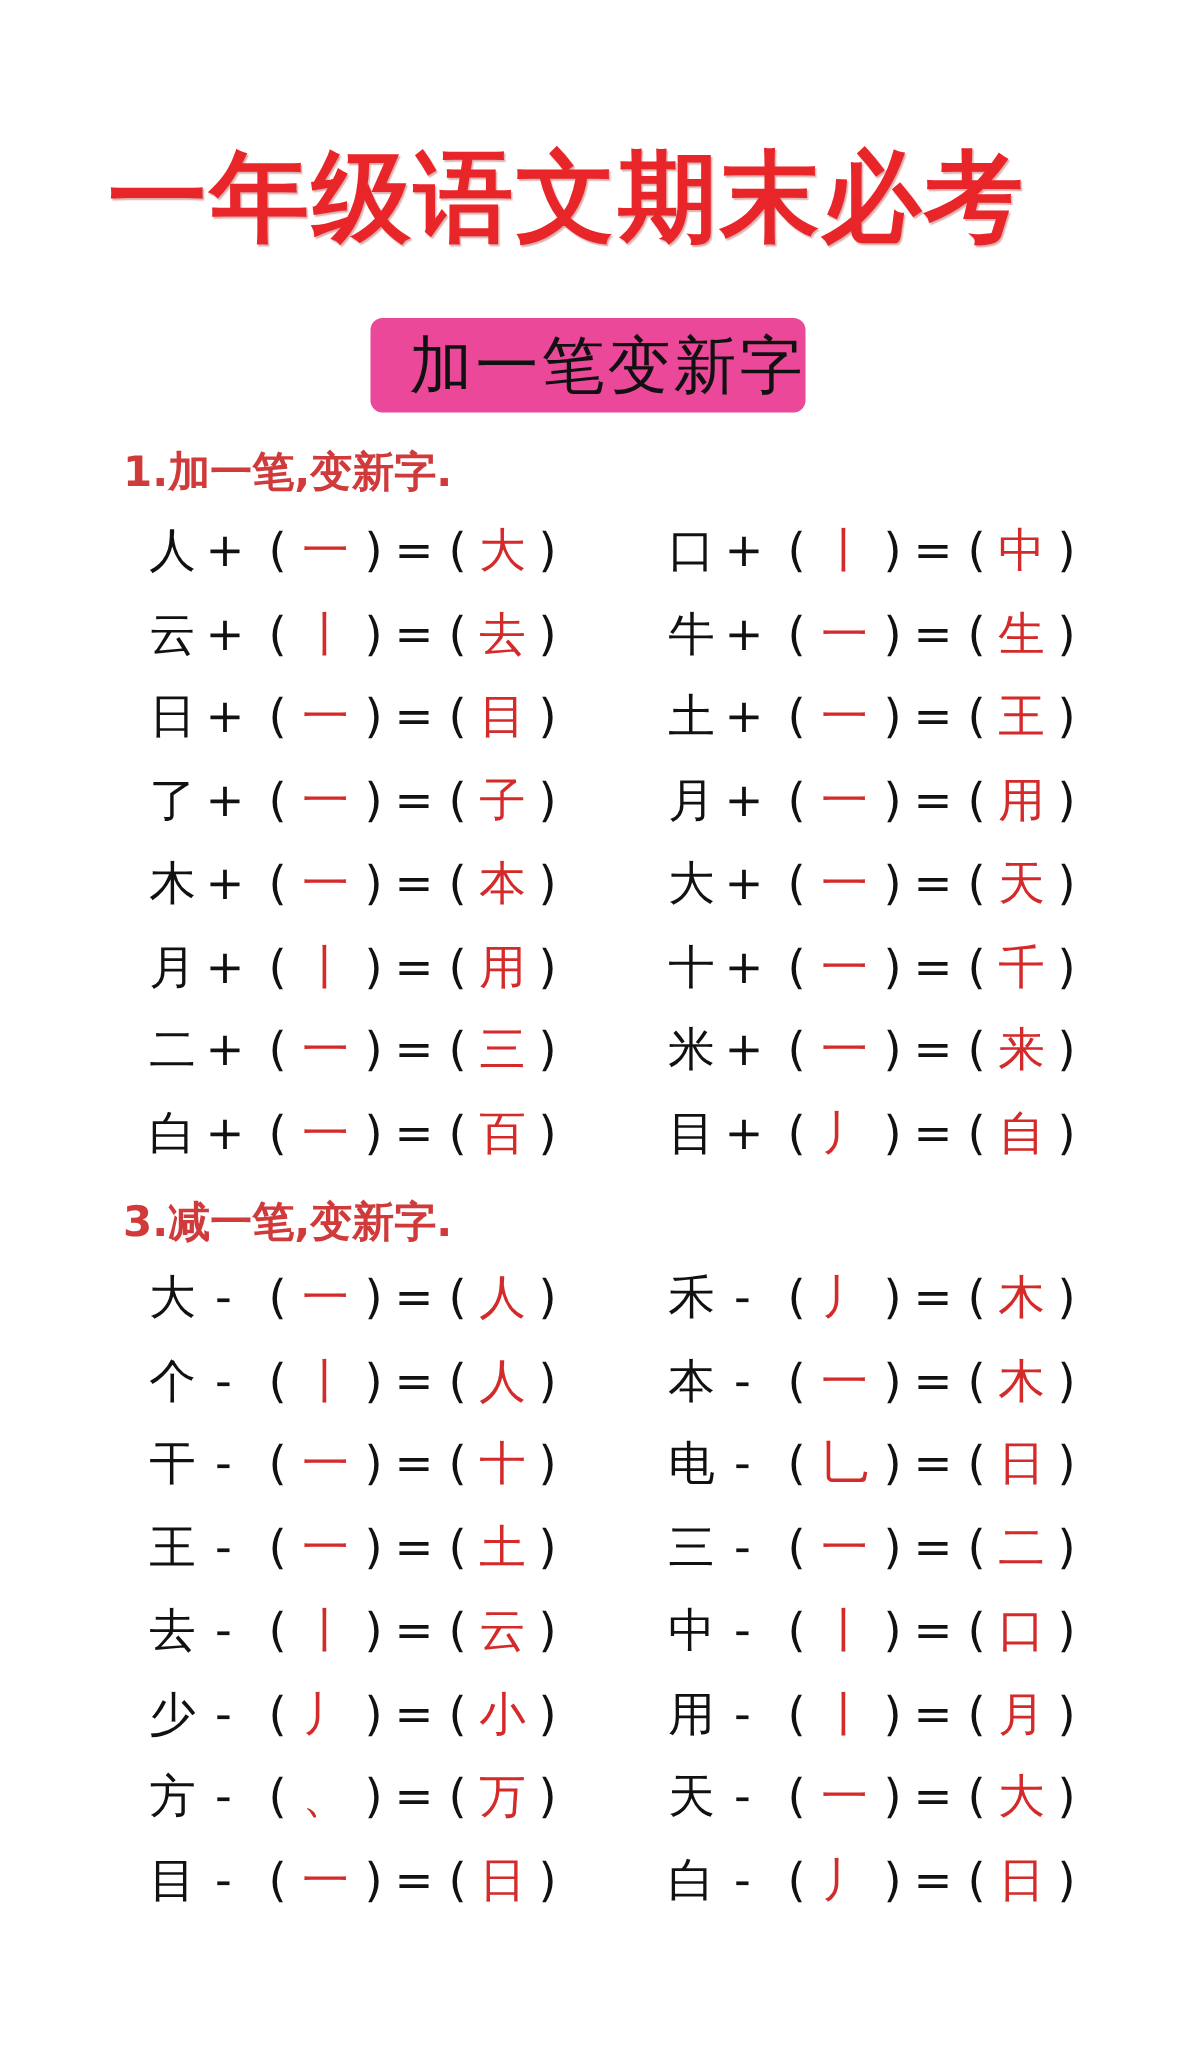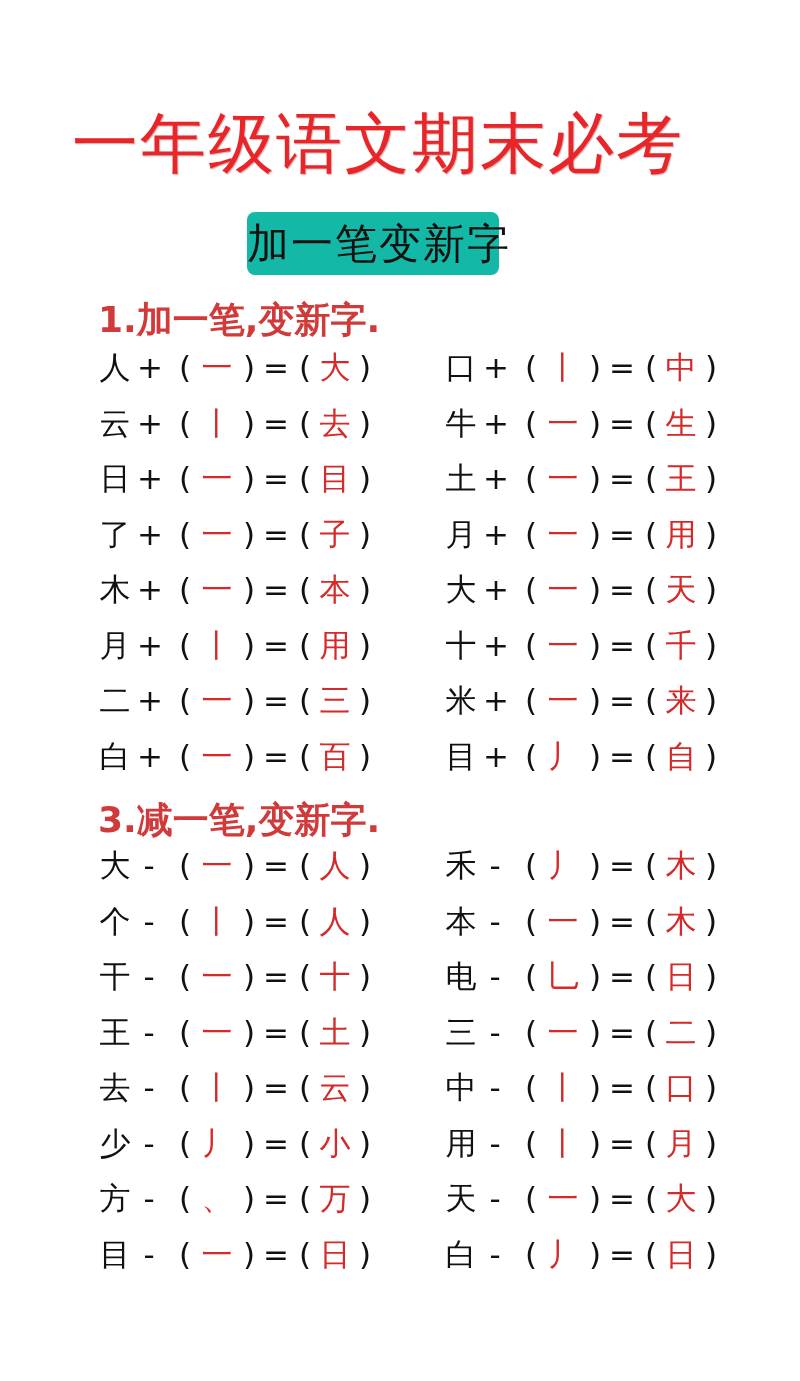--- a/index.html
+++ b/index.html
@@ -1,26 +1,26 @@
 <!DOCTYPE html>
 <html><head>
   <meta charset="utf-8">
   <style>
     html, body { margin: 0; padding: 0; background: #ffffff; }
     body { width: 800px; height: 1381px; position: relative; overflow: hidden;
            font-family: "DejaVu Sans", "Liberation Sans", sans-serif; color: #111; }
     .title { position: absolute; left: 72px; top: 92px; width: 600px; height: 80px;
-             font-size: 66px; font-weight: normal; color: #e8262a; letter-spacing: 2px;
+             font-size: 66px; font-weight: bold; color: #e8262a; letter-spacing: 2px;
              line-height: 80px; white-space: nowrap;
-             text-shadow: 1px 1px 1px rgba(150,20,20,0.35); margin-top: 12px; }
-    .badge { position: absolute; left: 247px; top: 212px; width: 252px; height: 63px;
-             background: #14b8a6; border-radius: 8px; display: flex; align-items: center;
-             justify-content: flex-start; }
+             text-shadow: 1px 1px 1px rgba(150,20,20,0.35); }
+    .badge { position: absolute; left: 247px; top: 212px; width: 290px; height: 63px;
+             background: #ec4899; border-radius: 8px; display: flex; align-items: center;
+             justify-content: flex-end; }
     .badge span { font-size: 42px; color: #111; letter-spacing: 2px; white-space: nowrap; }
-    .section-head { position: absolute; left: 98px; font-size: 36px; font-weight: bold;
+    .section-head { position: absolute; left: 82px; font-size: 28px; font-weight: bold;
                     color: #d03a3a; white-space: nowrap; text-align: center; }
     .row { position: absolute; height: 46px; width: 290px; font-size: 31px; line-height: 46px; }
     .row span { position: absolute; top: 0; text-align: center; white-space: nowrap; }
     .c-base { left: 0; width: 36px; color: #111; }
     .c-op { left: 40px; width: 24px; color: #111; }
     .c-lp { left: 78px; width: 20px; color: #111; }
     .c-stroke { left: 98px; width: 44px; color: #d42a2a; }
     .c-rp { left: 142px; width: 20px; color: #111; }
     .c-eq { left: 164px; width: 30px; color: #111; }
     .c-lp2 { left: 198px; width: 20px; color: #111; }

